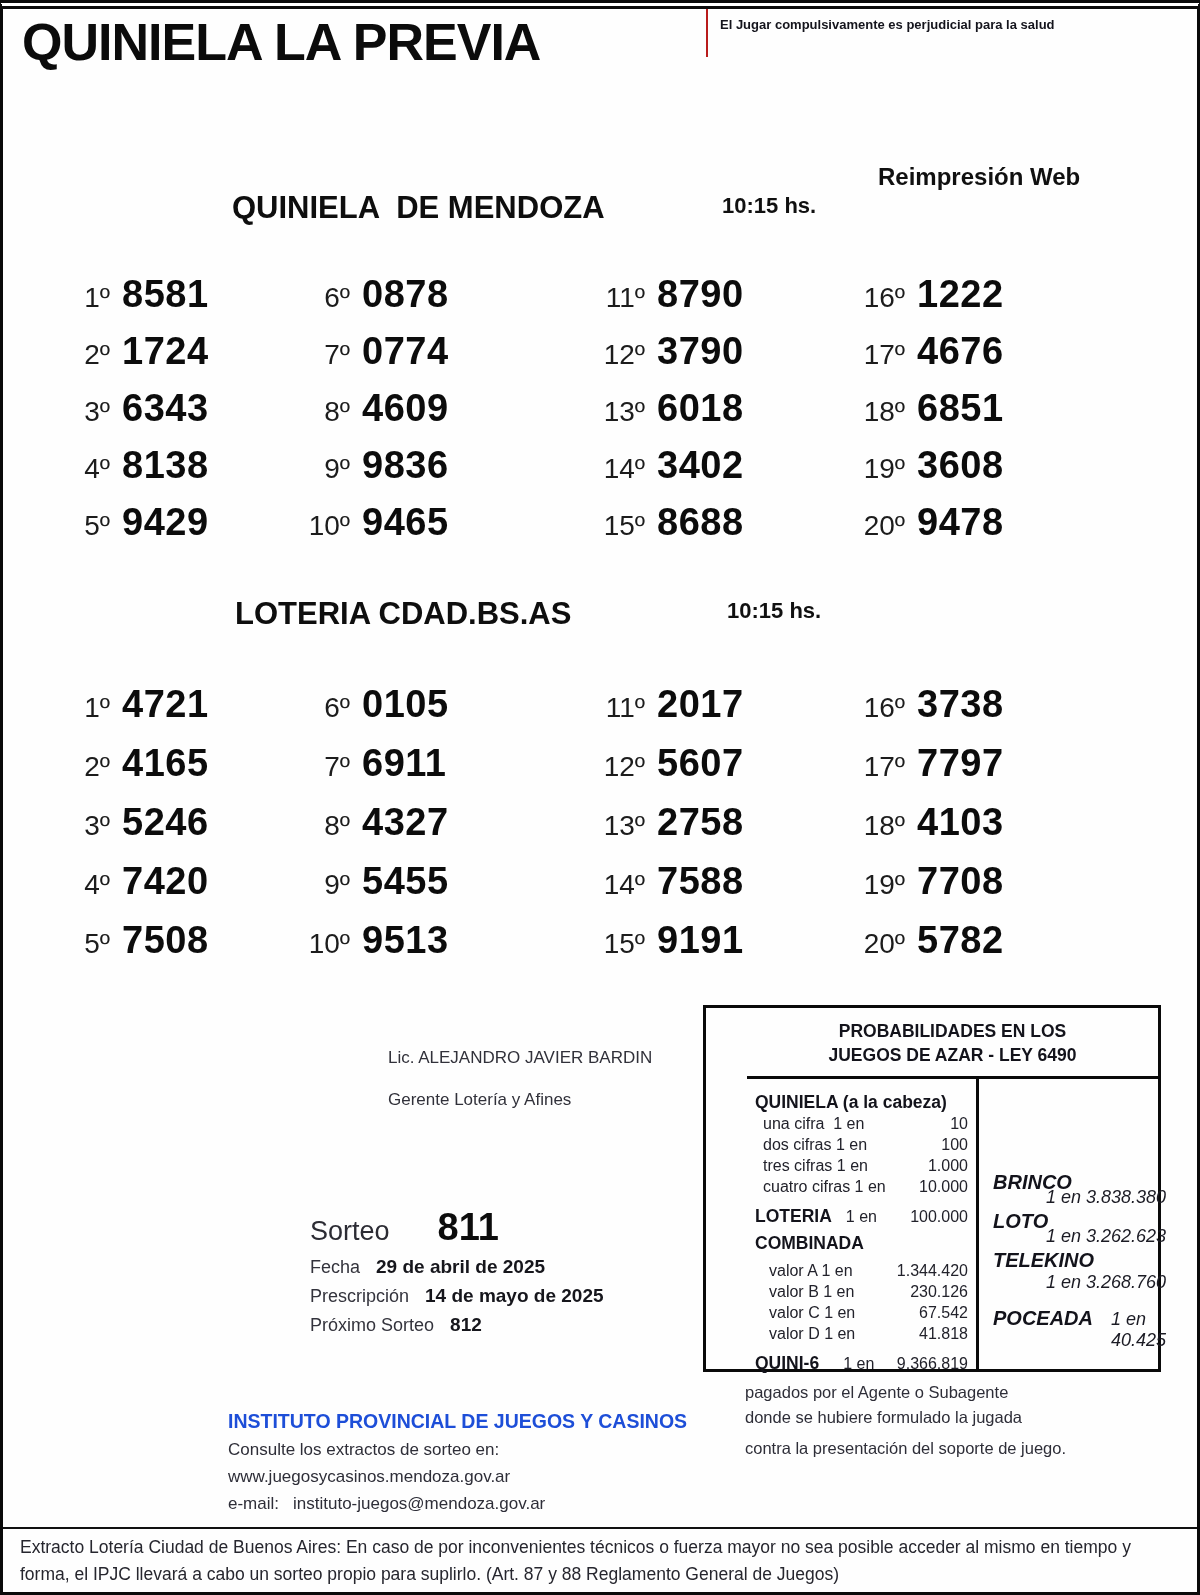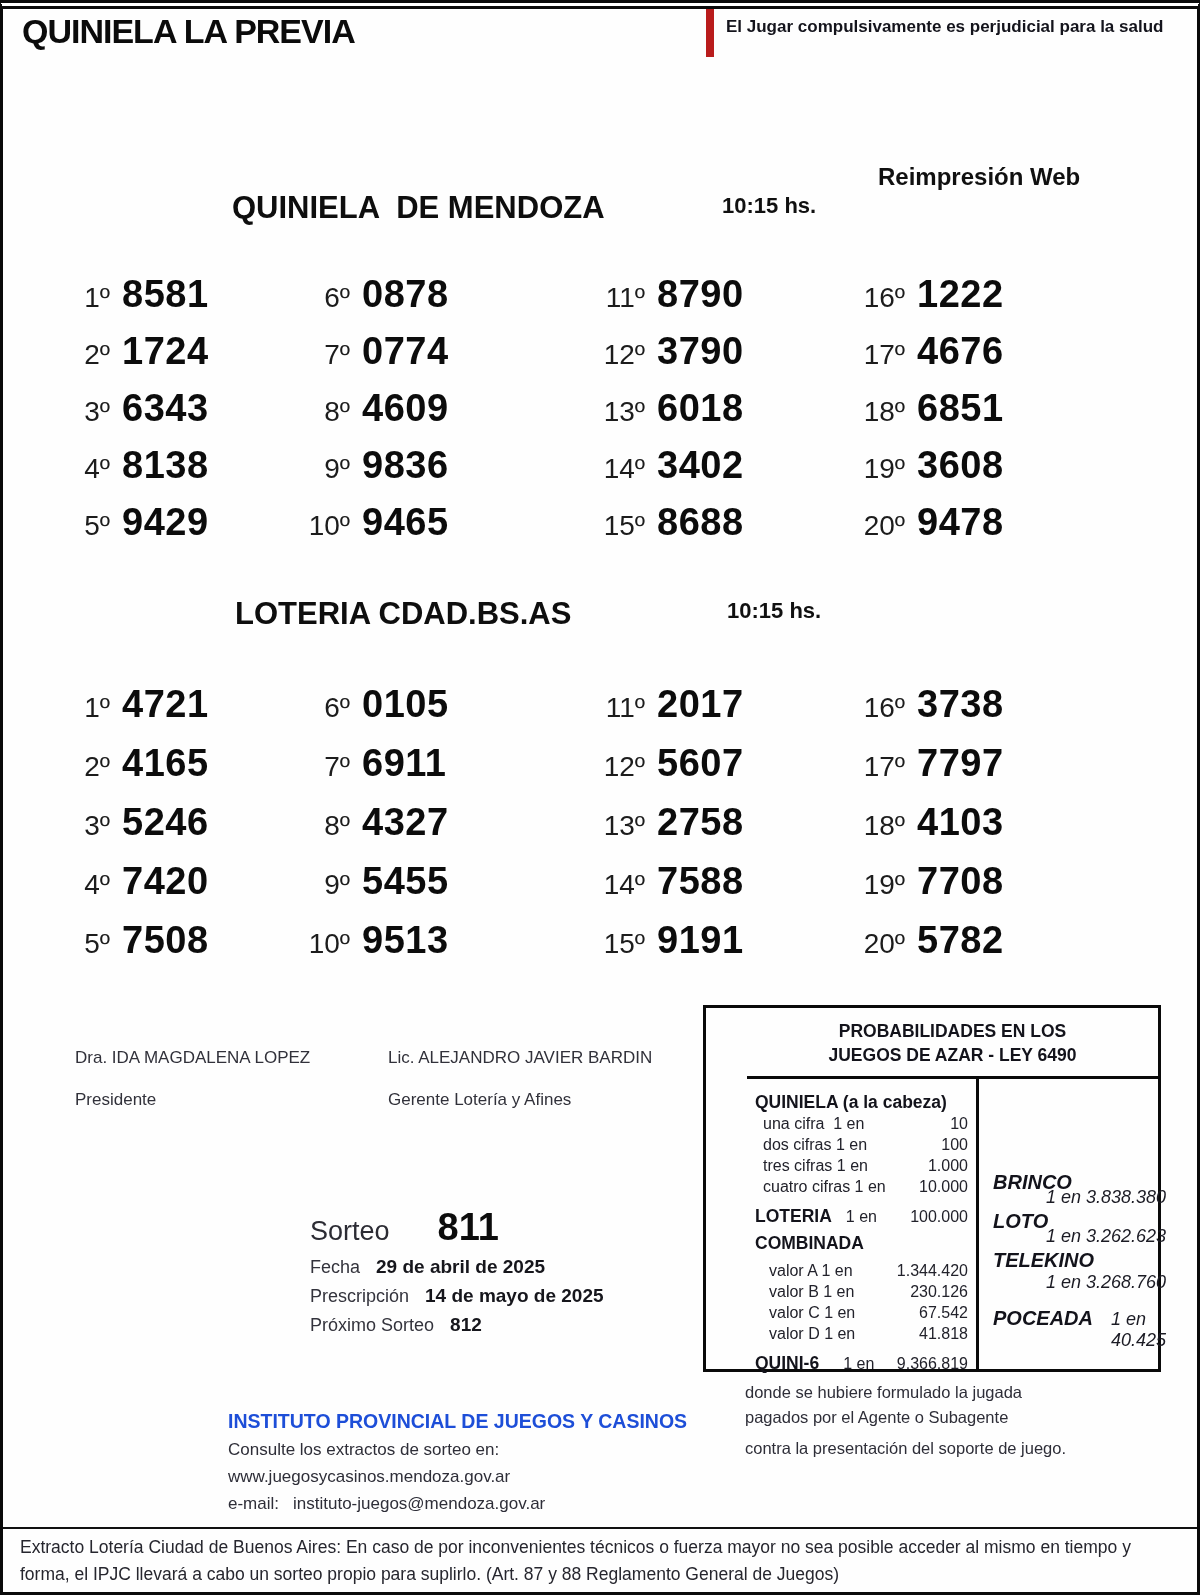--- a/index.html
+++ b/index.html
@@ -1,21 +1,21 @@
 <!DOCTYPE html>
 <html><head>
 <meta charset="utf-8">
 <style>
   html,body{margin:0;padding:0;background:#e8e8e8;}
   body{font-family:"Liberation Sans",sans-serif;color:#222;}
   .page{position:relative;width:1200px;height:1595px;background:#fefefe;margin:0 auto;overflow:hidden;}
   .frame{position:absolute;inset:0;border:3px solid #0a0a0a;border-top:9px double #0a0a0a;pointer-events:none;z-index:5;}
 
-  .page-title{position:absolute;left:22px;top:12px;font-size:34px;font-weight:bold;color:#0b0b0b;letter-spacing:-1px;white-space:pre;}
-  .health-warning{position:absolute;left:706px;top:9px;width:472px;height:48px;border-left:8px solid #b91c1c;padding:8px 8px 0 12px;box-sizing:border-box;font-size:17px;font-weight:bold;color:#14141c;}
+  .page-title{position:absolute;left:22px;top:12px;font-size:52px;font-weight:bold;color:#0b0b0b;letter-spacing:-1px;white-space:pre;}
+  .health-warning{position:absolute;left:706px;top:9px;width:472px;height:48px;border-left:2px solid #b91c1c;padding:8px 8px 0 12px;box-sizing:border-box;font-size:13px;font-weight:bold;color:#14141c;}
 
   .sec-title{position:absolute;font-size:31px;font-weight:bold;color:#0e0e0e;white-space:pre;}
   .sec-time{position:absolute;font-size:22px;font-weight:bold;color:#101010;}
   .reprint{position:absolute;left:878px;top:163px;font-size:24px;font-weight:bold;color:#101010;}
 
   .results{position:absolute;left:60px;display:grid;grid-auto-flow:column;grid-template-columns:240px 295px 260px 300px;align-items:center;}
   .results.mendoza{top:266px;grid-template-rows:repeat(5,57px);}
   .results.bsas{top:675px;grid-template-rows:repeat(5,59px);}
   .result{display:flex;align-items:baseline;}
   .pos{width:50px;text-align:right;font-size:28px;color:#1c1c1c;flex:none;}
@@ -237,24 +237,20 @@
     <div class="result">
         <span class="pos">19º</span>
         <span class="num">7708</span>
       </div>
     <div class="result">
         <span class="pos">20º</span>
         <span class="num">5782</span>
       </div>
   </div>
 
-  <div class="sig" style="left:75px;">
-    <div>Dra. IDA MAGDALENA LOPEZ</div>
-    <div class="role">Presidente</div>
-  </div>
   <div class="sig" style="left:388px;">
     <div>Lic. ALEJANDRO JAVIER BARDIN</div>
     <div class="role">Gerente Lotería y Afines</div>
   </div>
 
   <div class="sorteo">
     <div class="sorteo-row1">
       <span class="sorteo-label">Sorteo</span>
       <span class="sorteo-number">811</span>
     </div>
@@ -330,22 +326,22 @@
         <div class="game"><span class="gname">TELEKINO</span><span class="godds" style="margin-top:0;">1 en 3.268.760</span></div>
         <div class="game inline">
             <span class="gname">POCEADA</span>
             <span class="godds">1 en 40.425</span>
           </div>
       </div>
     </div>
   </div>
 
   <div class="advertencia">
+    <div class="adv-line">pagados por el Agente o Subagente</div>
     <div class="adv-line">donde se hubiere formulado la jugada</div>
-    <div class="adv-line">pagados por el Agente o Subagente</div>
     <div class="adv-line last">contra la presentación del soporte de juego.</div>
   </div>
 
   <div class="instituto">
     <div class="inst-name">INSTITUTO PROVINCIAL DE JUEGOS Y CASINOS</div>
     <div class="inst-line">Consulte los extractos de sorteo en:</div>
     <div class="inst-line">www.juegosycasinos.mendoza.gov.ar</div>
     <div class="inst-line">
       <span class="lbl">e-mail:</span><span>instituto-juegos@mendoza.gov.ar</span>
     </div>

